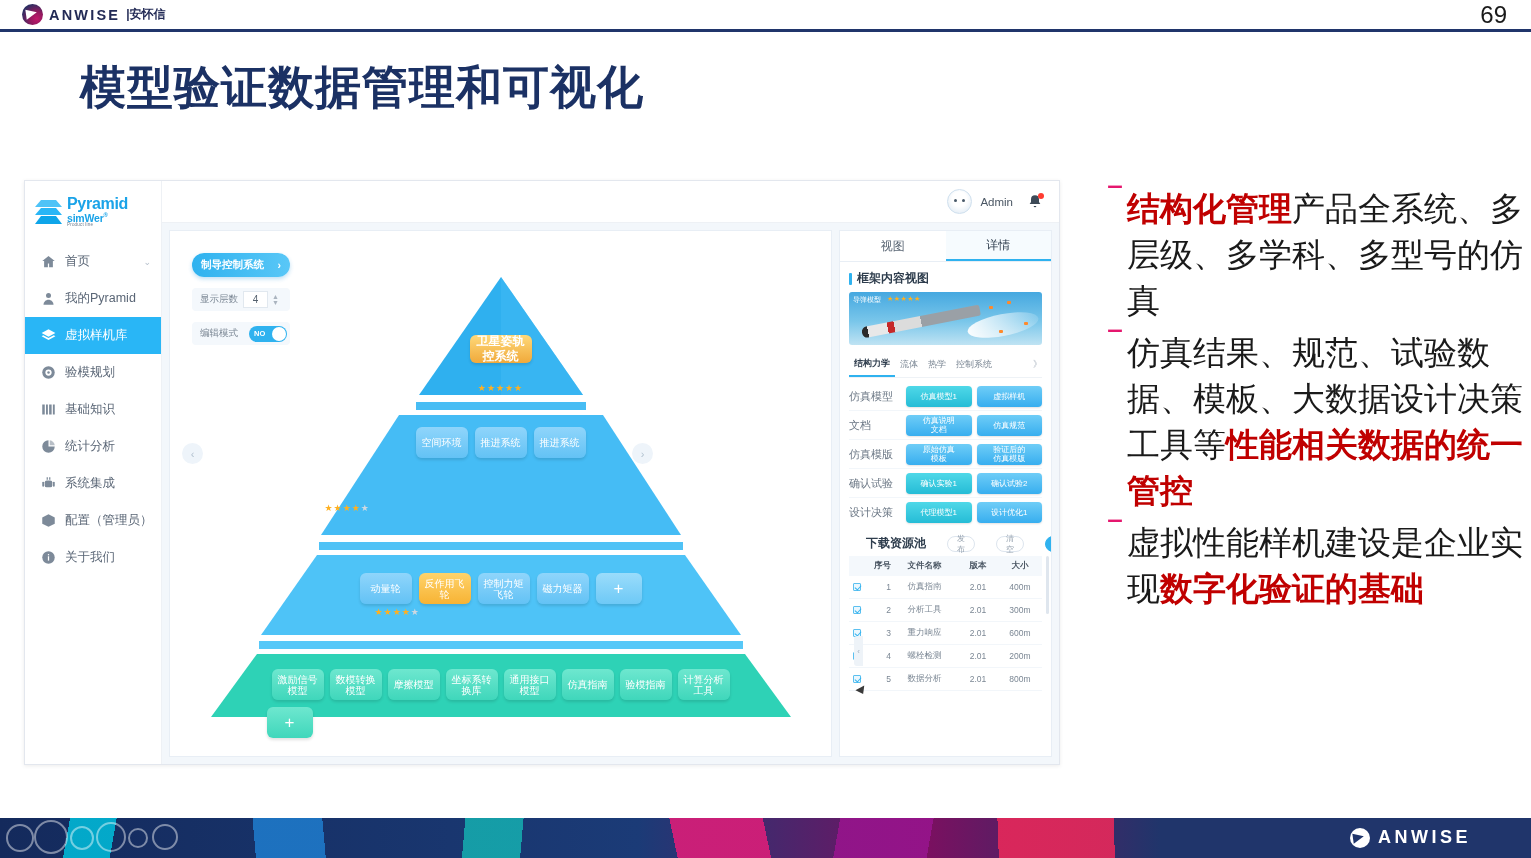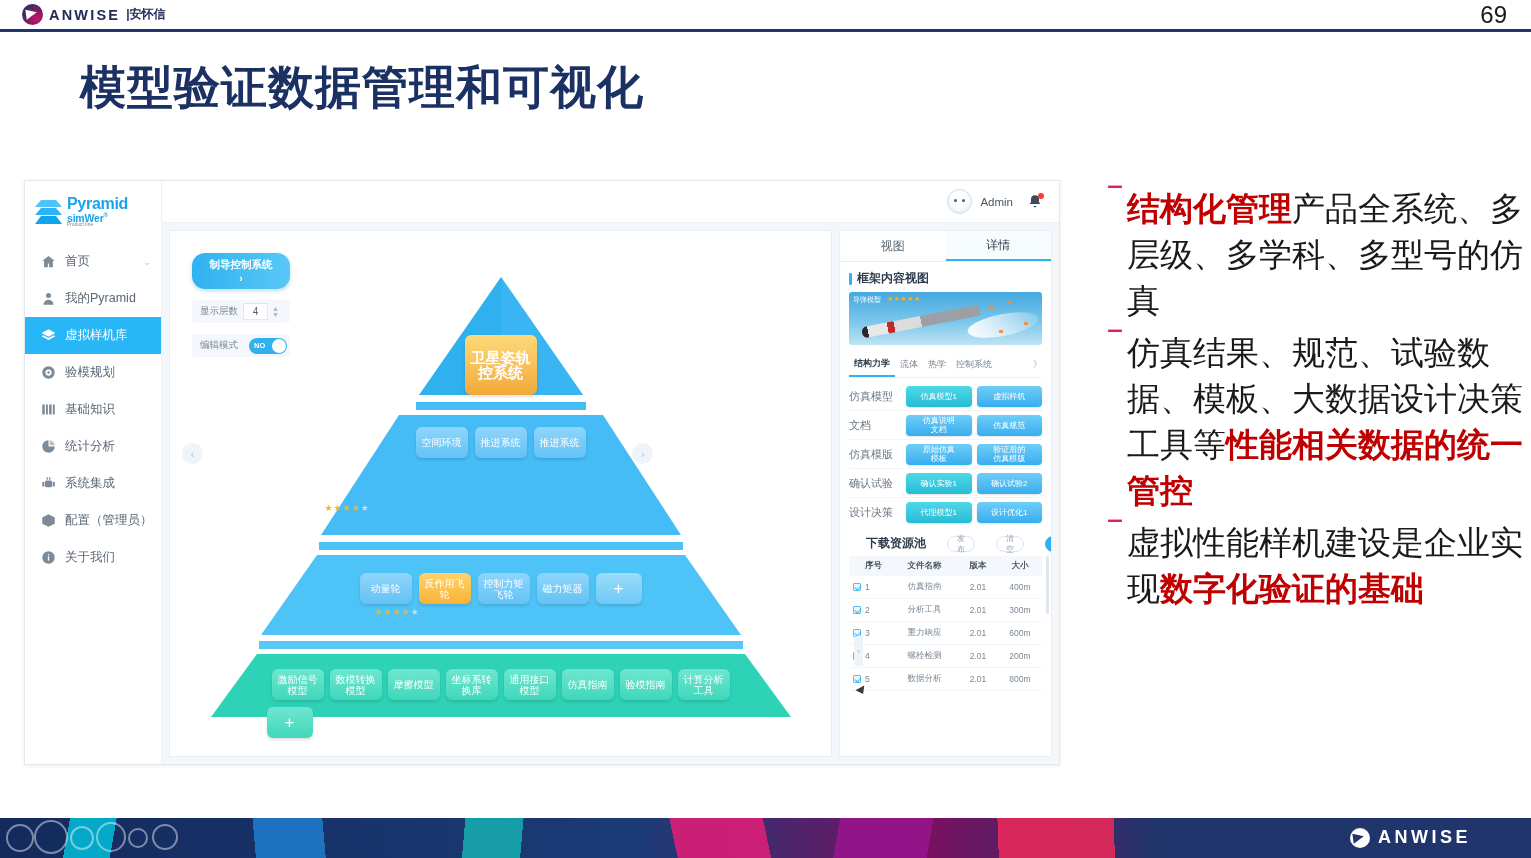--- a/index.html
+++ b/index.html
@@ -117,21 +117,21 @@
 
   
   .canvas {
     flex: 1; background: #ffffff; border: 1px solid #e8eef5; position: relative; overflow: hidden;
   }
   .ctrl-stack { position: absolute; left: 22px; top: 22px; width: 98px; }
   .ctrl-pill {
     background: linear-gradient(90deg,#2fb2ef,#59c7f7);
     color: #fff; font-size: 10.5px; font-weight: bold; border-radius: 13px;
     padding: 5px 9px; display: flex; align-items: center; justify-content: space-between;
-    box-shadow: 0 2px 4px rgba(41,150,219,.3); white-space: nowrap; flex-direction: column;
+    box-shadow: 0 2px 4px rgba(41,150,219,.3); white-space: nowrap;
   }
   .ctrl-row {
     margin-top: 11px; background: #f4f8fc; border-radius: 4px; height: 23px;
     display: flex; align-items: center; font-size: 9.5px; color: #7b8794; padding: 0 3px;
   }
   .ctrl-row .lbl { padding: 0 5px; white-space: nowrap; }
   .ctrl-num {
     background: #fff; border: 1px solid #e1e8ef; width: 25px; height: 17px;
     display: flex; align-items: center; justify-content: center; font-size: 10px; color: #55616e;
   }
@@ -185,21 +185,21 @@
     min-width: 52px; height: 31px; border-radius: 6px; padding: 0 6px;
     display: flex; align-items: center; justify-content: center; text-align: center;
     font-size: 10px; line-height: 11px; color: #ffffff;
     background: linear-gradient(180deg,#8fd5fb,#63c2f5);
     box-shadow: 0 2px 3px rgba(0,0,0,.12); white-space: pre-line;
   }
   .node.green { background: linear-gradient(180deg,#6ee7cf,#3fd7bb); }
   .node.orange { background: linear-gradient(180deg,#ffd36b,#f7b334); }
   .node.gold {
     background: linear-gradient(180deg,#ffd97a,#f0a93a);
-    min-width: 62px; height: 60px; font-size: 15px; line-height: 15px; font-weight: bold;
+    min-width: 62px; height: 28px; font-size: 12px; line-height: 15px; font-weight: bold;
   }
   .node.add { background: linear-gradient(180deg,#9adcfb,#6ec9f6); font-size: 17px; min-width: 46px; }
   .node.add.green { background: linear-gradient(180deg,#6ee7cf,#3fd7bb); }
   .stars { font-size: 9px; color: #ffb020; letter-spacing: 1px; text-align: center; }
   .stars .dim { color: #cfd8e0; }
 
   
   .panel {
     width: 213px; flex: 0 0 213px; background: #ffffff; border: 1px solid #e8eef5;
     display: flex; flex-direction: column; overflow: hidden;
@@ -272,21 +272,21 @@
   .tbl-row { display: flex; height: 23px; align-items: center; border-bottom: 1px solid #f2f6fa; }
   .c-chk { width: 16px; flex: 0 0 16px; display: flex; align-items: center; justify-content: center; }
   .chk {
     width: 8px; height: 8px; border: 1px solid #5bc0f0; border-radius: 1px; background: #eaf7fe;
     position: relative;
   }
   .chk:after {
     content: ""; position: absolute; left: 2px; top: 0px; width: 3px; height: 5px;
     border: solid #2fb2ef; border-width: 0 1.2px 1.2px 0; transform: rotate(42deg);
   }
-  .c-no   { width: 26px; flex: 0 0 26px; text-align: left; }
+  .c-no   { width: 26px; flex: 0 0 26px; text-align: right; }
   .c-name { flex: 1; text-align: center; }
   .c-ver  { width: 40px; flex: 0 0 40px; text-align: center; }
   .c-size { width: 44px; flex: 0 0 44px; text-align: center; }
   .scroll-hint {
     position: absolute; right: 2px; top: 0; width: 3px; height: 58px; border-radius: 2px; background: #dfe6ee;
   }
   .panel-scroll-wrap { position: relative; }
 
   .collapse-handle {
     position: absolute; left: 829px; top: 455px; width: 9px; height: 30px;

